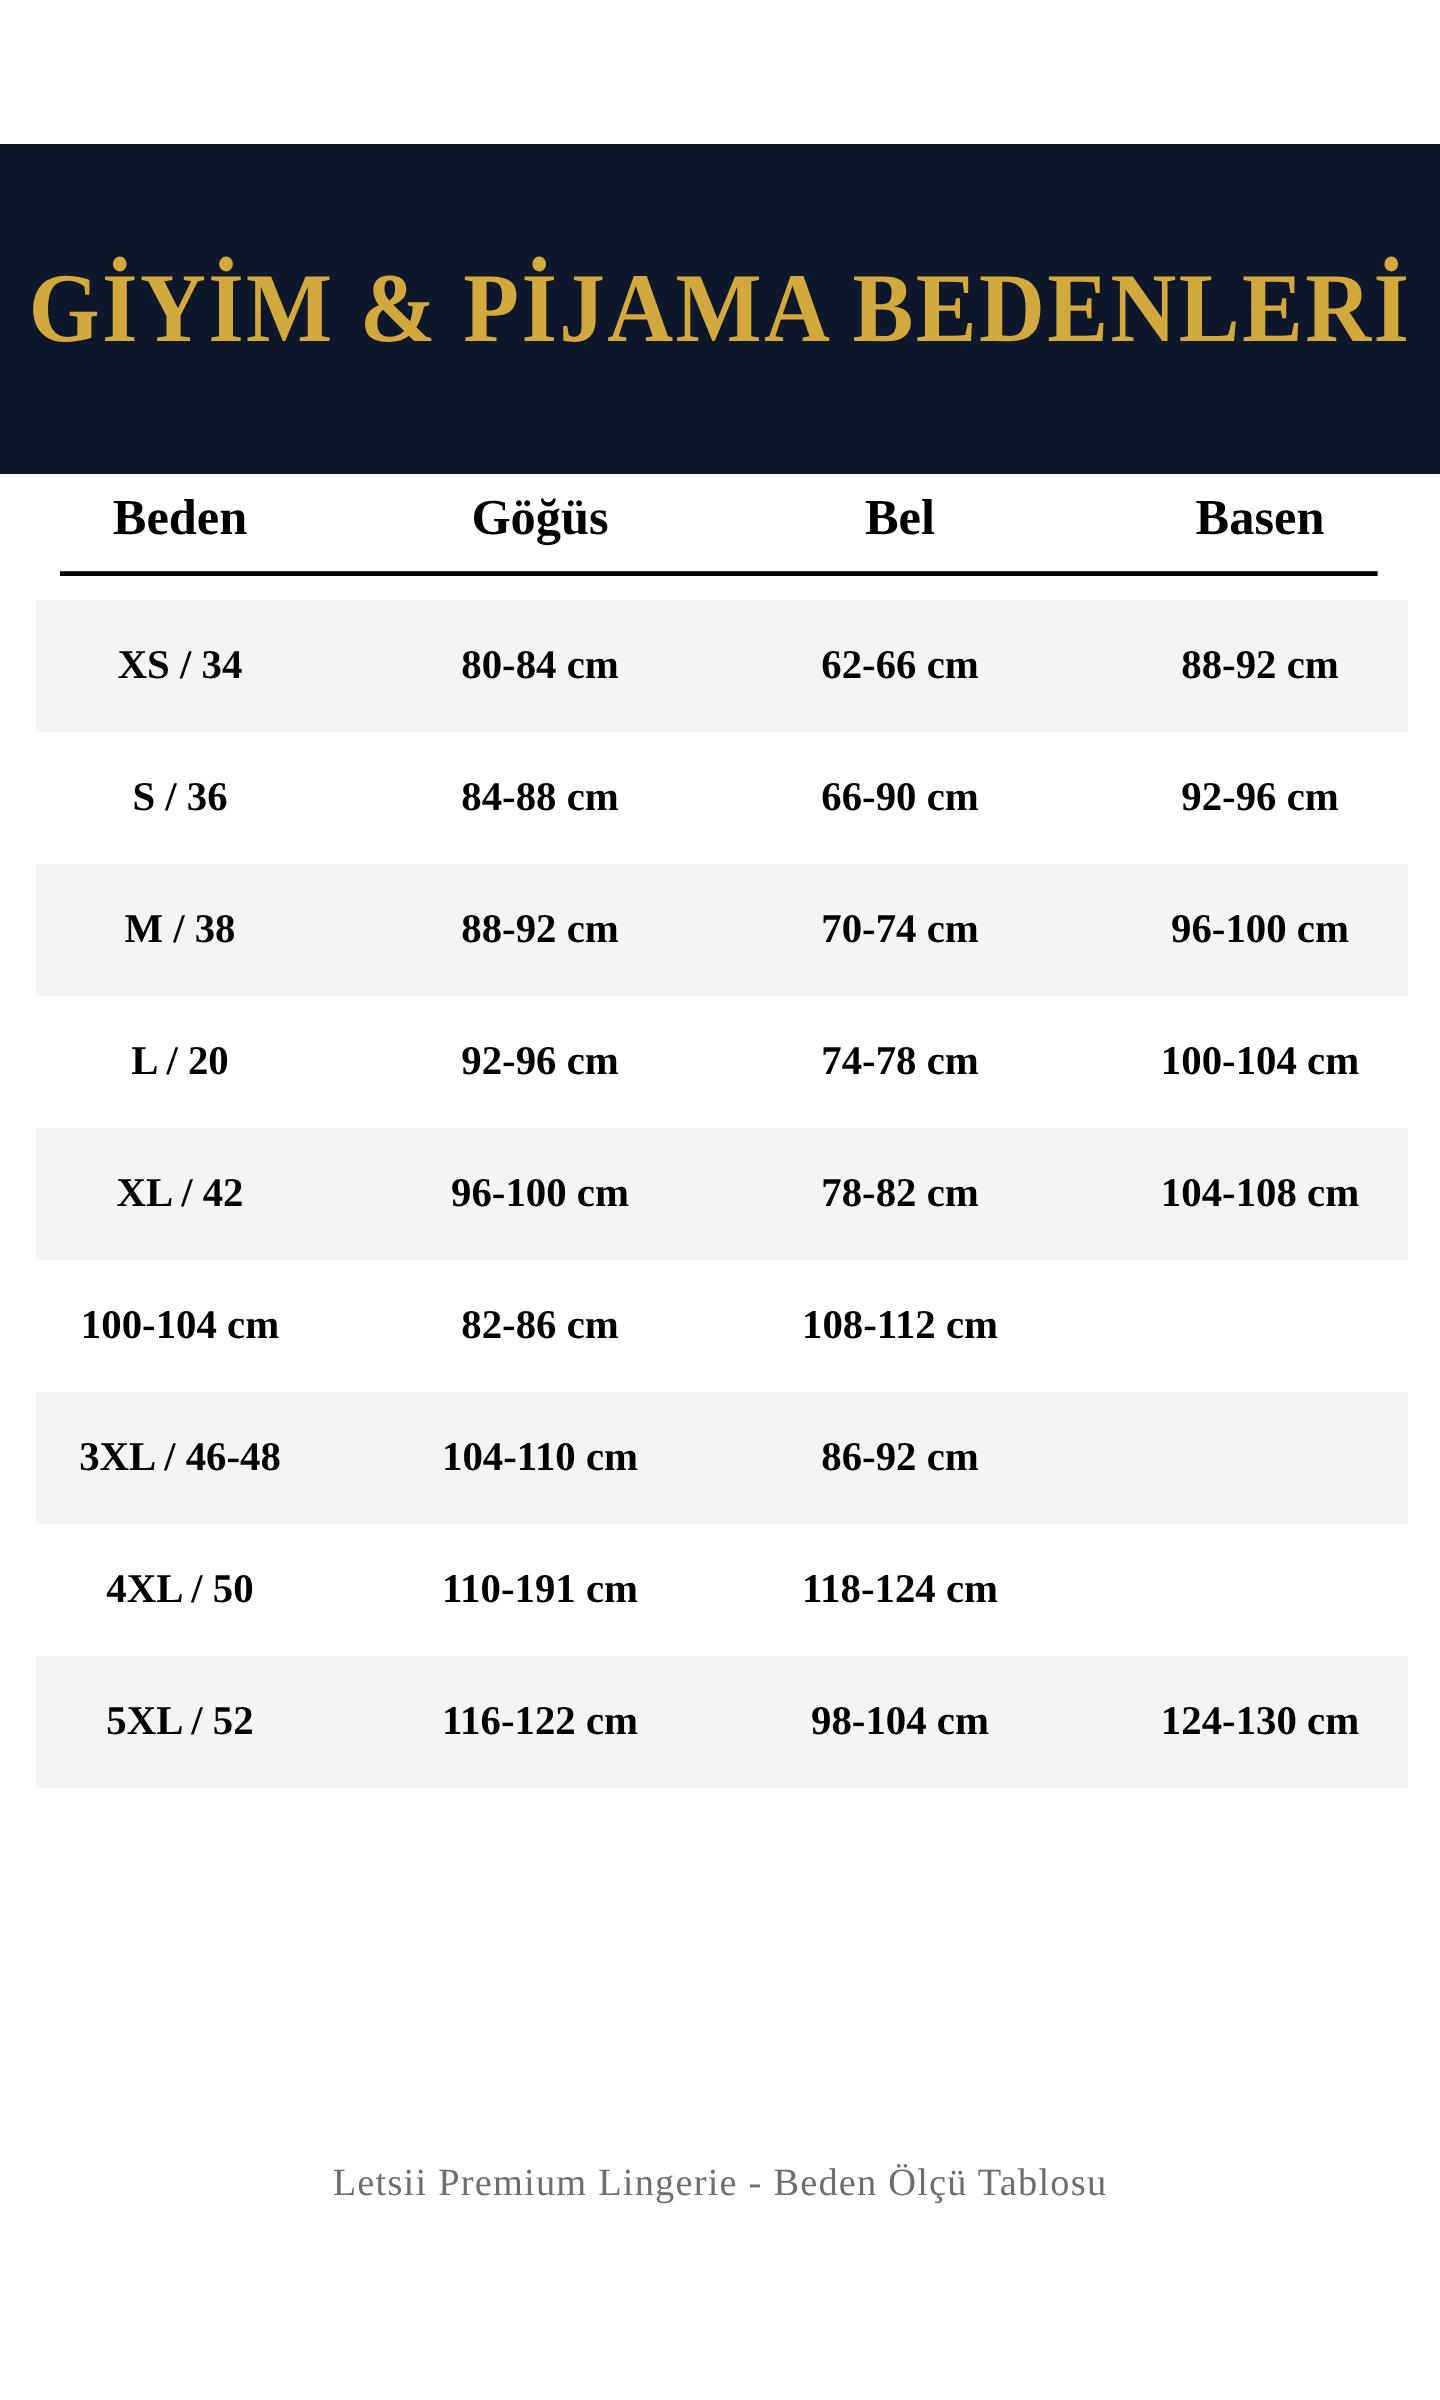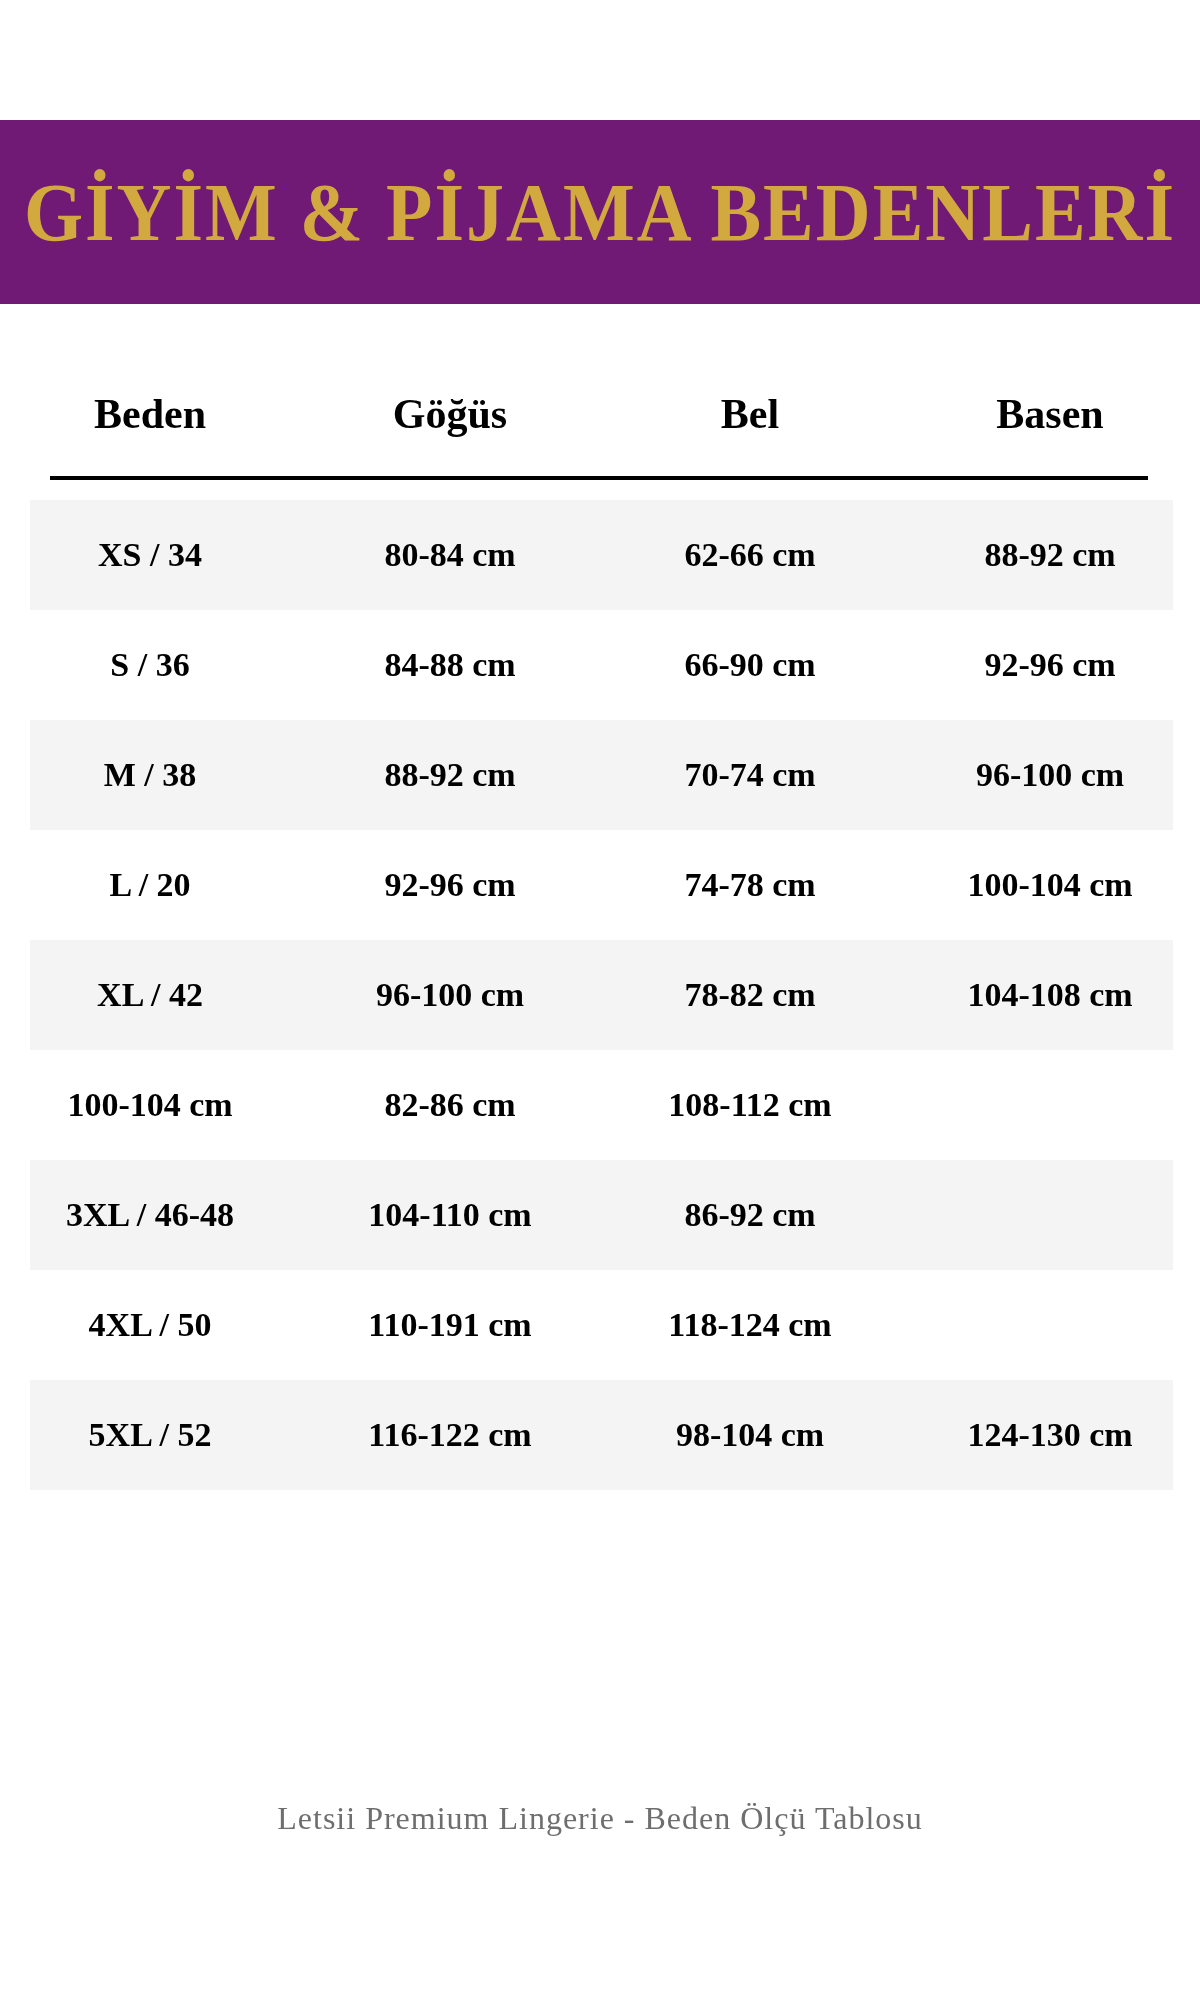--- a/index.html
+++ b/index.html
@@ -11,39 +11,39 @@
     font-family: "Liberation Serif", serif;
     overflow: hidden;
   }
 
   
   .banner {
     position: absolute;
     top: 120px;
     left: 0;
     width: 1200px;
-    height: 184px;
-    background: #701a75;
+    height: 275px;
+    background: #0f172a;
     display: flex;
     align-items: center;
     justify-content: center;
   }
   .banner-title {
     color: #d2a93e;
     font-size: 76px;
     font-weight: bold;
     letter-spacing: 2px;
     white-space: nowrap;
     transform: scaleY(1.08);
   }
 
   
   .thead {
     position: absolute;
-    top: 384px;
+    top: 402px;
     left: 0;
     width: 1200px;
     height: 60px;
     display: grid;
     grid-template-columns: repeat(4, 1fr);
     text-align: right;
   }
   .th {
     display: flex;
     align-items: center;

